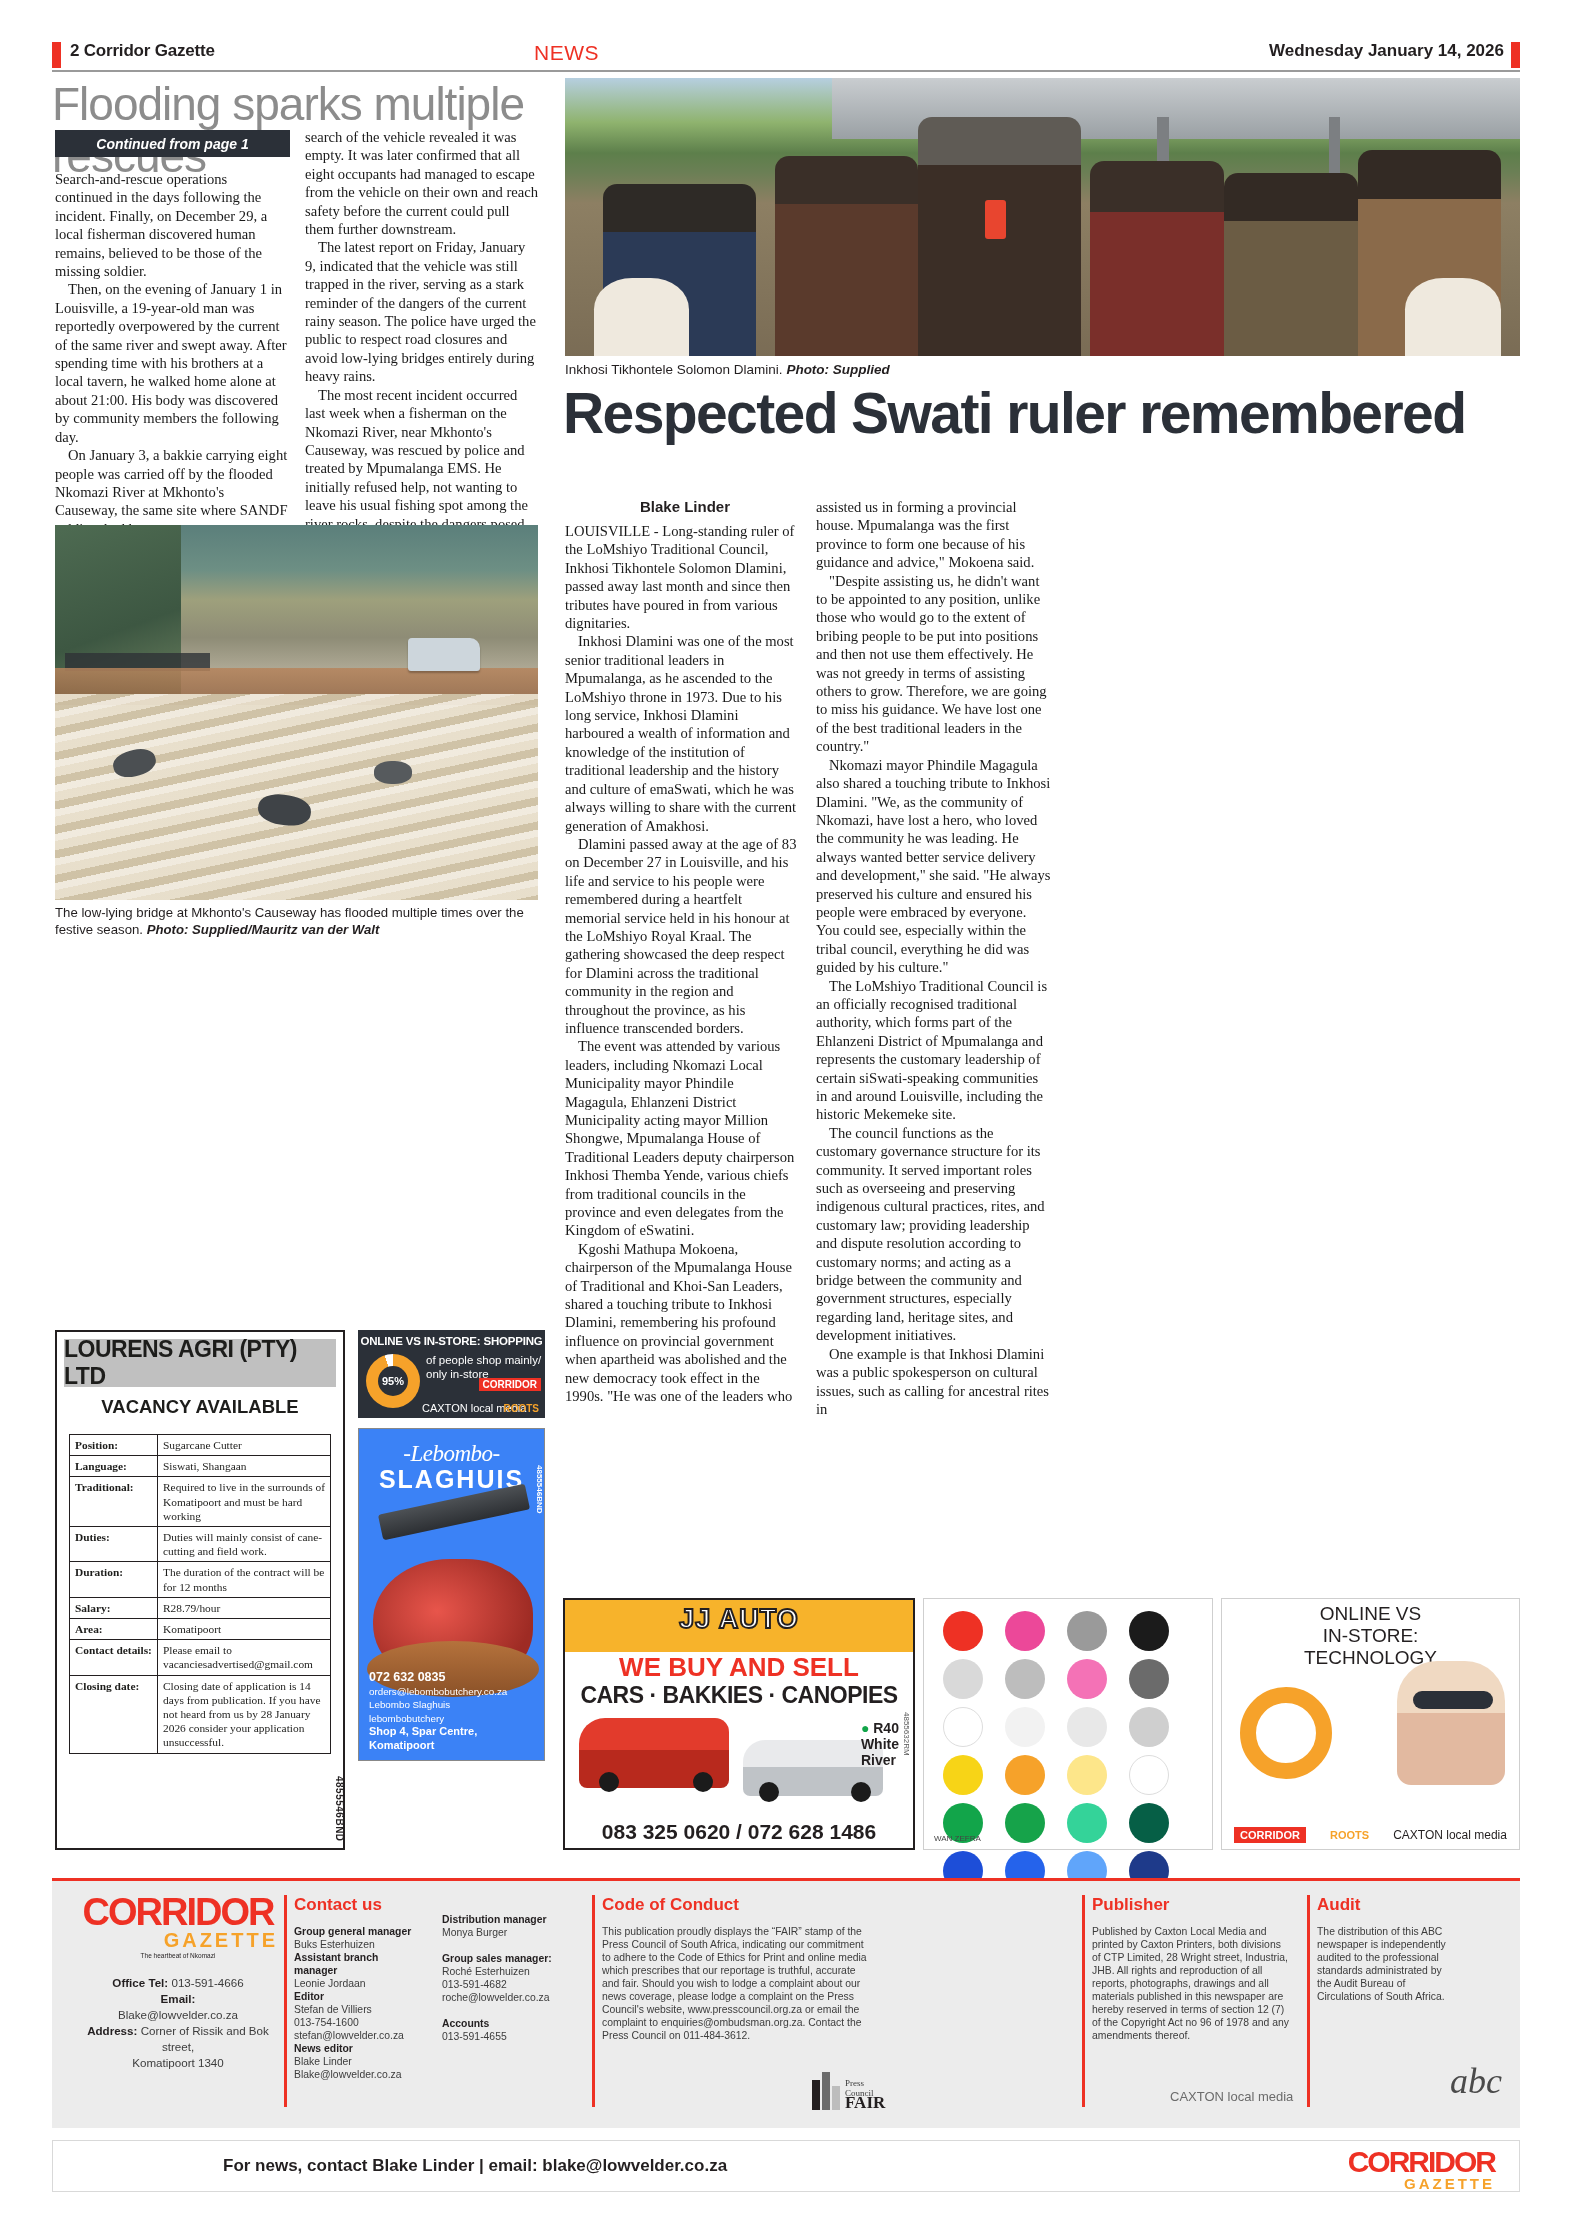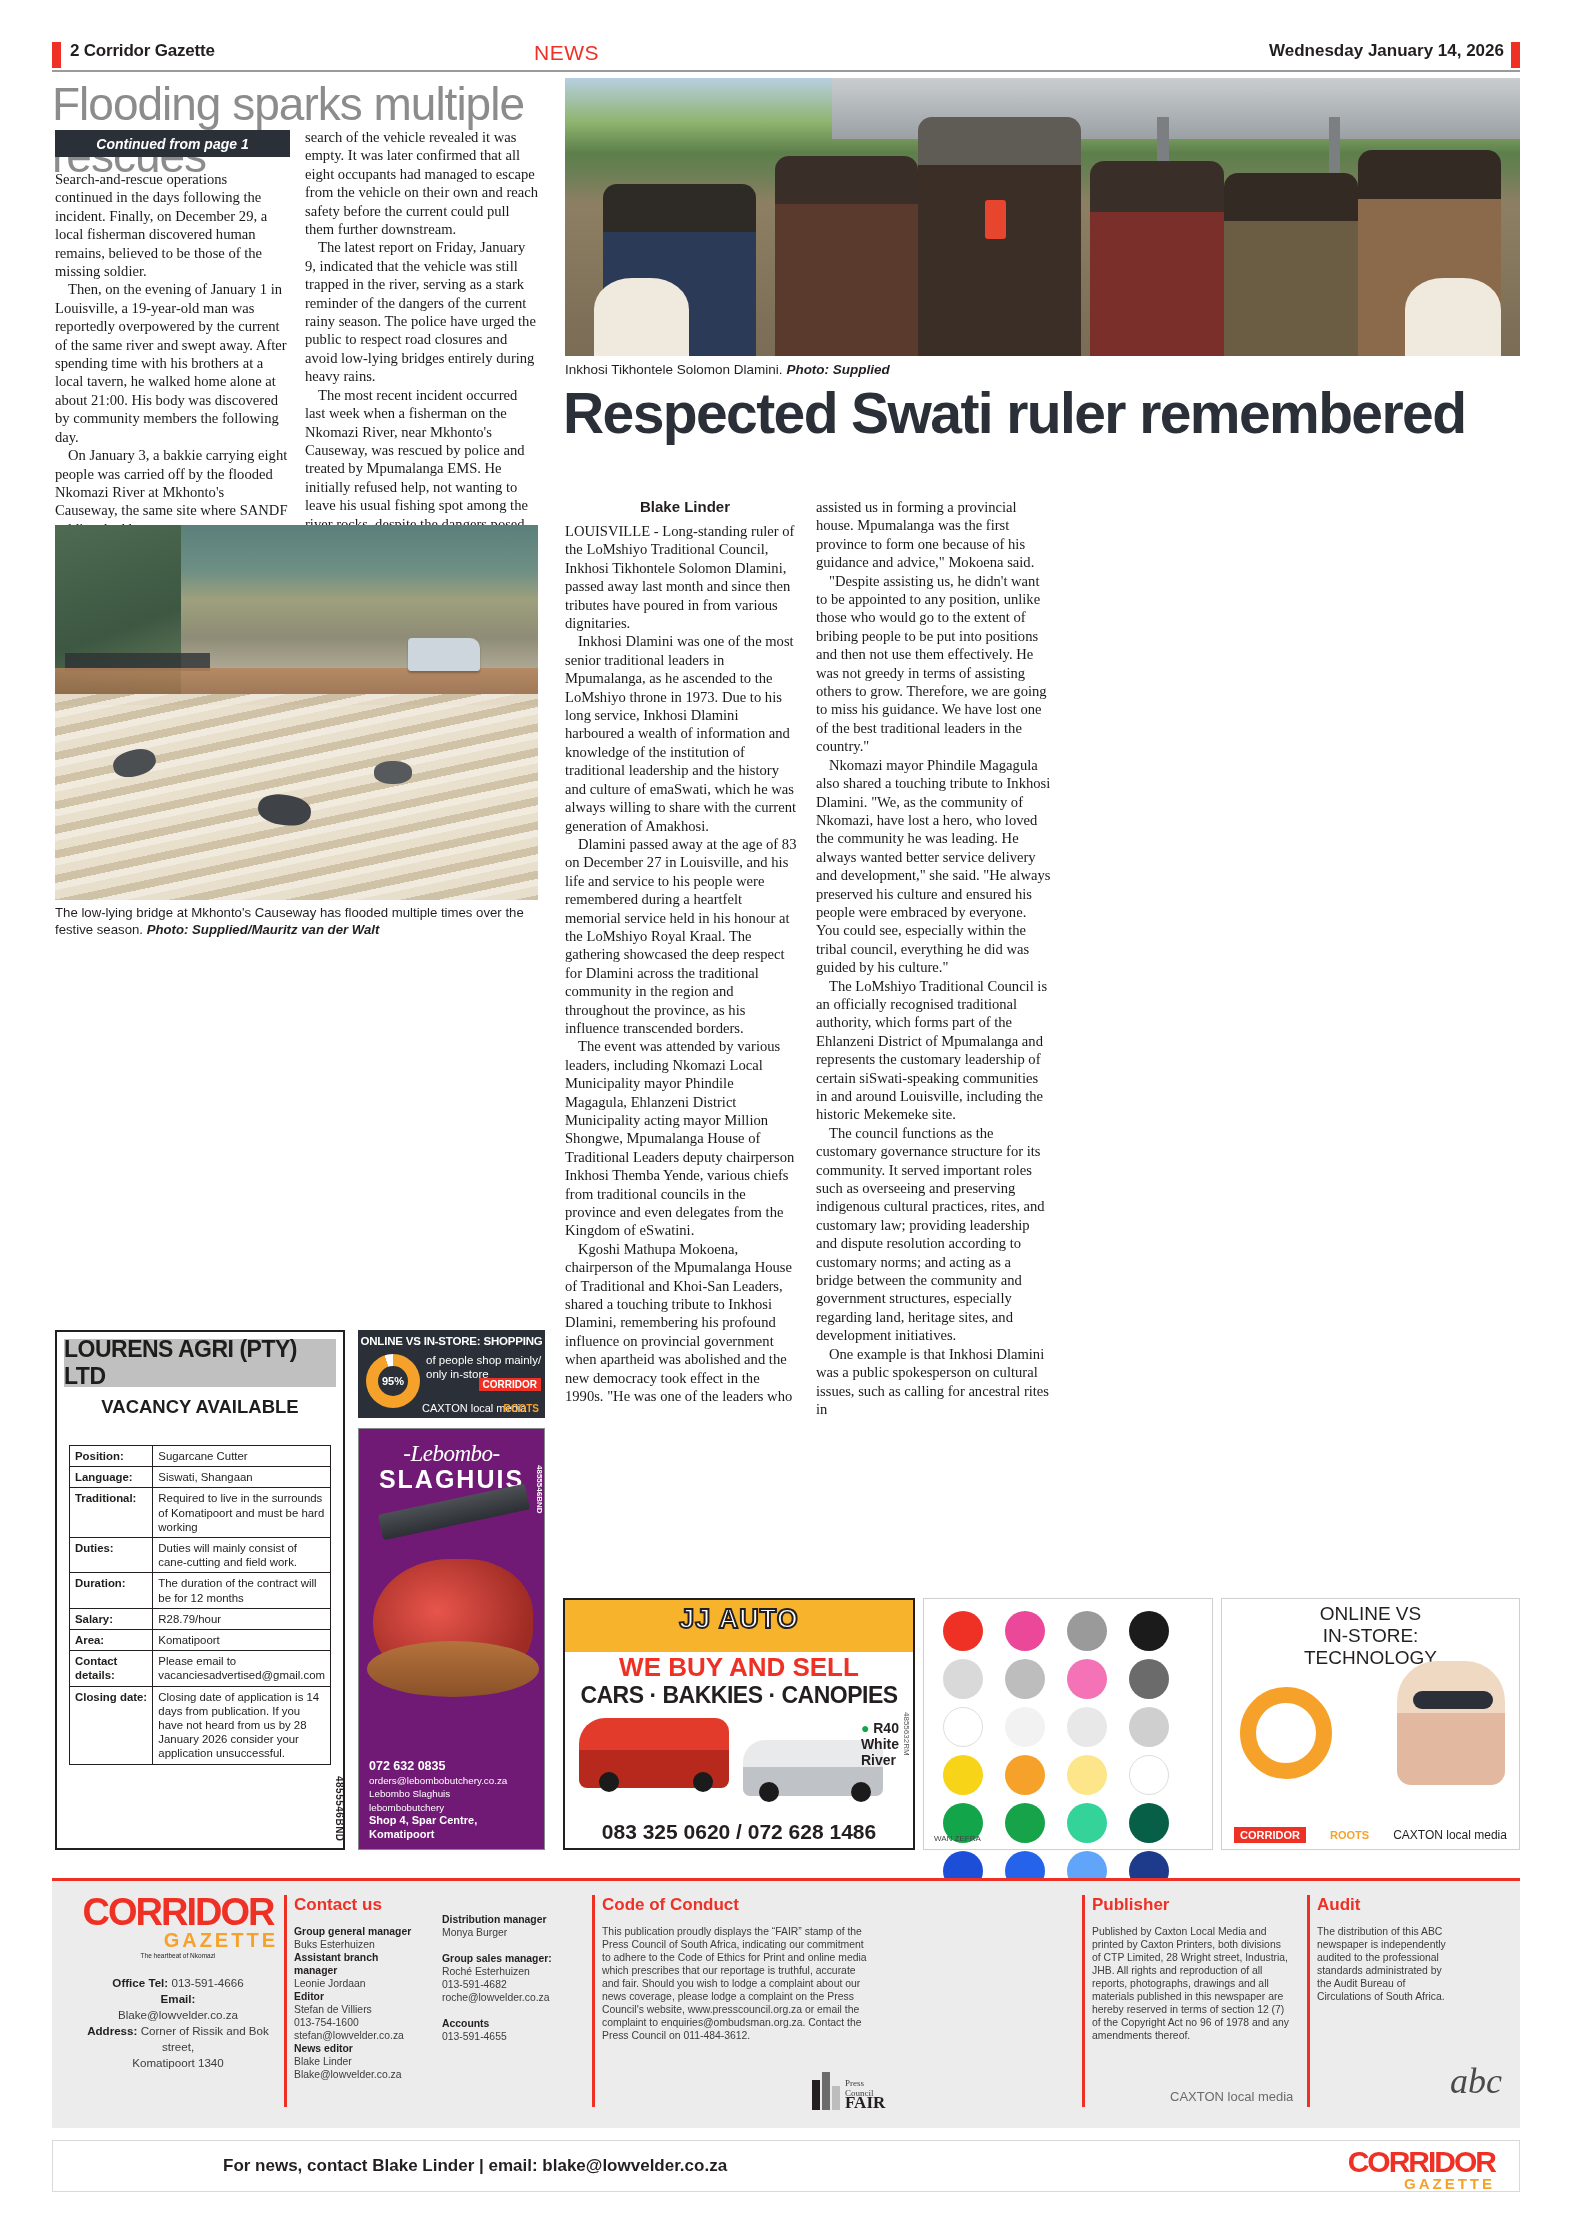--- a/index.html
+++ b/index.html
@@ -126,22 +126,22 @@
   }
   .vac-title {
     height:48px; background:#c0c0c0; display:flex; align-items:center; justify-content:center;
     font-family:"Liberation Sans",sans-serif; font-weight:bold; font-size:23px; color:#1d1d1b;
     letter-spacing:-.5px; margin:7px 7px 0 7px;
   }
   .vac-sub {
     text-align:center; font-family:"Liberation Sans",sans-serif; font-weight:bold;
     font-size:18.5px; color:#1d1d1b; padding:9px 0 9px 0;
   }
-  table.vac { width:262px; margin:18px auto; border-collapse:collapse;
-              font-family:Liberation Sans, sans-serif; }
+  table.vac { width:262px; margin:7px auto; border-collapse:collapse;
+              font-family:Liberation Serif, serif; }
   table.vac td { border:1px solid #231f20; padding:3px 5px; vertical-align:top;
                  font-size:11.4px; line-height:14.2px; color:#1d1d1b; }
   table.vac td.k { width:88px; font-weight:bold; }
   .vac-code {
     position:absolute; right:-2px; bottom:6px;
     writing-mode:vertical-rl; font-family:"Liberation Sans",sans-serif;
     font-weight:bold; font-size:10px; color:#231f20; letter-spacing:.5px;
   }
 
   .ad-online {
@@ -160,22 +160,22 @@
   .ad-online .txt{position:absolute;left:68px;top:24px;width:116px;color:#fff;
     font-family:"Liberation Sans",sans-serif;font-size:11.5px;line-height:13.5px;}
   .ad-online .corridor{position:absolute;right:4px;top:48px;background:#ee3124;color:#fff;
     font-family:"Liberation Sans",sans-serif;font-weight:bold;font-size:10px;padding:1px 4px;}
   .ad-online .caxton{position:absolute;left:64px;bottom:4px;color:#fff;
     font-family:"Liberation Sans",sans-serif;font-size:11px;}
   .ad-online .roots{position:absolute;right:6px;bottom:4px;color:#f6a22a;
     font-family:"Liberation Sans",sans-serif;font-weight:bold;font-size:10px;}
 
   .ad-lebombo {
-    position:absolute; left:358px; top:1428px; width:187px; height:422px;
-    background:#701a75; overflow:hidden; border:1px solid #888;
+    position:absolute; left:358px; top:1428px; width:187px; height:333px;
+    background:#3b82f6; overflow:hidden; border:1px solid #888;
   }
   .leb-logo{position:absolute;left:0;top:12px;width:100%;text-align:center;color:#fff;
     font-family:"Liberation Serif",serif;font-style:italic;font-size:23px;letter-spacing:-.5px;}
   .leb-logo2{position:absolute;left:0;top:36px;width:100%;text-align:center;color:#fff;
     font-family:"Liberation Sans",sans-serif;font-weight:bold;font-size:25px;letter-spacing:2px;}
   .leb-meat{position:absolute;left:14px;top:130px;width:160px;height:130px;
     background:radial-gradient(ellipse at 40% 40%,#e8554b,#9e2b24 70%);border-radius:48% 42% 46% 50%;}
   .leb-board{position:absolute;left:8px;top:212px;width:172px;height:56px;
     background:linear-gradient(180deg,#b5723c,#8a5128);border-radius:50%;}
   .leb-knife{position:absolute;left:20px;top:70px;width:150px;height:26px;

